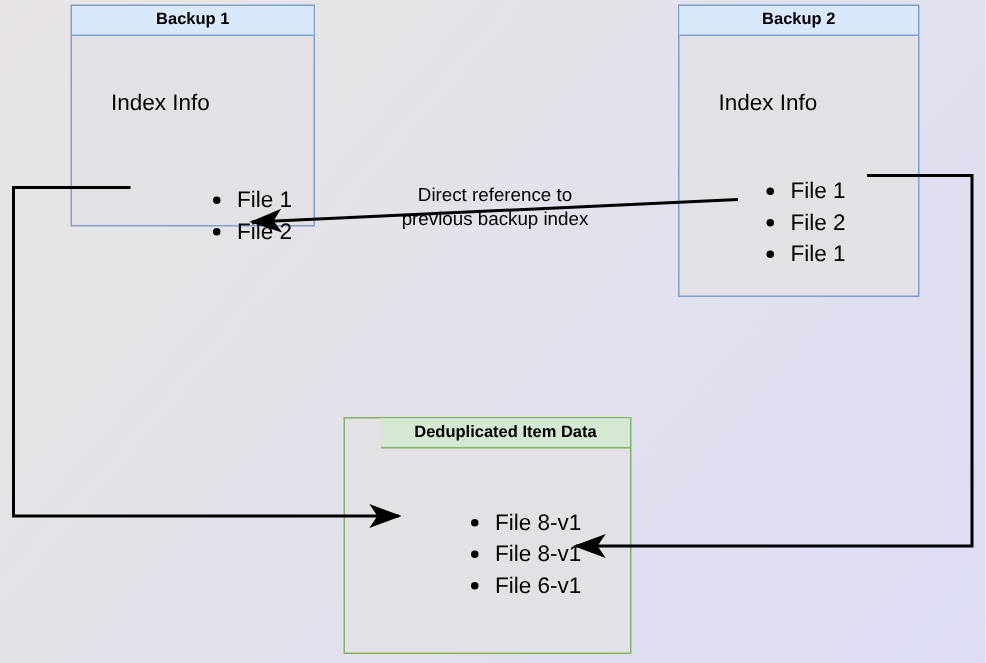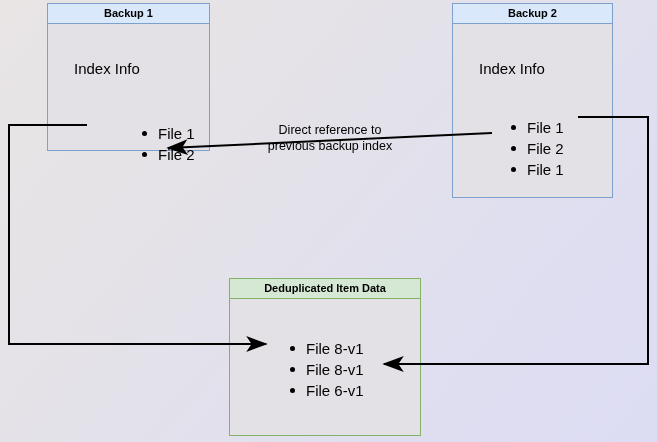--- a/index.html
+++ b/index.html
@@ -127,21 +127,21 @@
     <div class="box-body">
       <div class="box-title">Index Info</div>
       <ul class="file-list" style="left:40px; top:89px;">
         <li>File 1</li>
         <li>File 2</li>
         <li>File 1</li>
       </ul>
     </div>
   </div>
 
-  <div class="box green" style="left:229px; top:278px; width:192px; height:158px;">
+  <div class="box green" style="left:229px; top:278px; width:192px; height:158px;padding-left:24px;">
     <div class="box-header">Deduplicated Item Data</div>
     <div class="box-body">
       <ul class="file-list" style="left:42px; top:35px;">
         <li>File 8-v1</li>
         <li>File 8-v1</li>
         <li>File 6-v1</li>
       </ul>
     </div>
   </div>
 

